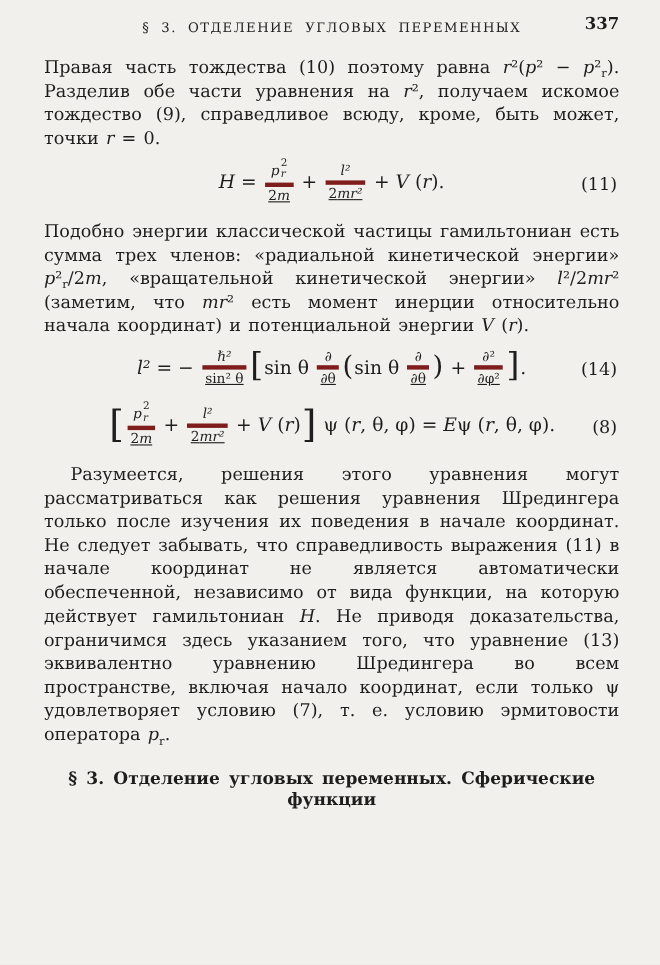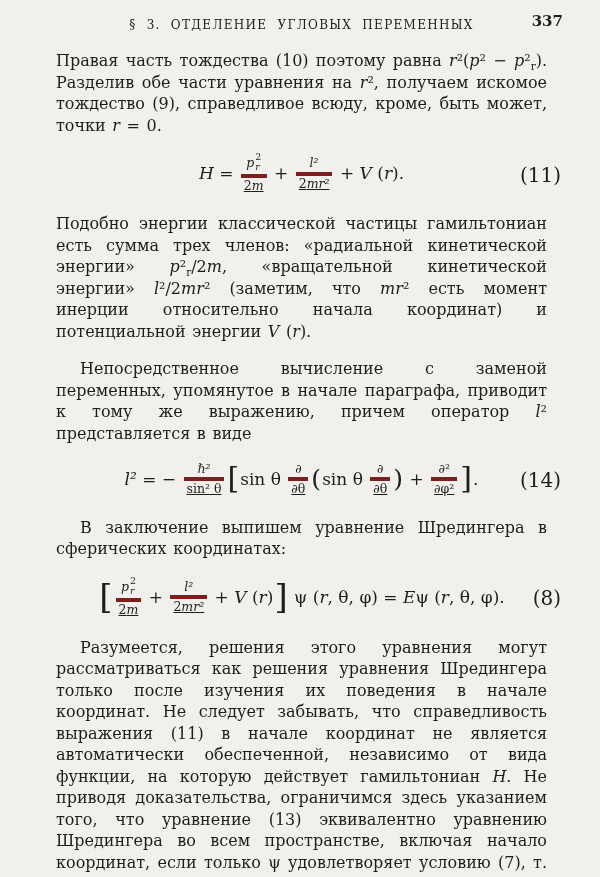--- a/index.html
+++ b/index.html
@@ -10,30 +10,30 @@
     background:#f1f0ec;color:#1d1d1d;
     font-family:"DejaVu Serif","Liberation Serif",serif;
     overflow:hidden;position:relative;
   }
   
   .running-head{position:relative;text-align:center;height:18px;margin-bottom:18px;}
   .rh-title{font-size:12px;letter-spacing:1.3px;word-spacing:5px;color:#222;}
   .page-number{position:absolute;right:0;top:-2px;font-size:15px;font-weight:bold;}
   
   .body-text{
-    margin:16px;font-size:16px;line-height:21.5px;
+    margin:0;font-size:16px;line-height:21.5px;
     text-align:justify;word-spacing:1.5px;
   }
   .body-text.indent{text-indent:24px;}
   .body-text i{font-style:italic;}
   .body-text sub{font-size:10.5px;line-height:0;}
   
   .equation{position:relative;text-align:center;margin:8px 0 10px;padding:2px 0;}
   .eq-body{display:inline-block;font-size:17px;white-space:nowrap;}
-  .eq-label{position:absolute;right:2px;top:50%;transform:translateY(-50%);font-size:20px;}
+  .eq-label{position:absolute;right:2px;top:50%;transform:translateY(-50%);font-size:16px;}
   .m-i{font-style:italic;}
   .m-r{font-style:normal;}
   .frac{display:inline-block;vertical-align:middle;text-align:center;margin:0 2px;position:relative;top:-1px;}
   .frac .num,.frac .den{display:block;font-size:12.5px;line-height:1.3;padding:0 3px;}
   .frac .den{border-top:4px solid #7f1d1d;text-decoration:underline;}
   .m-g{display:inline-block;vertical-align:middle;line-height:0.95;margin:0 1px;font-style:normal;position:relative;top:-2px;}
   .ss{display:inline-block;white-space:nowrap;}
   .ss .stack{display:inline-block;vertical-align:middle;text-align:left;margin-left:1px;position:relative;top:-1px;}
   .ss .stack .up,.ss .stack .dn{display:block;font-size:9.5px;line-height:1.1;}
   
@@ -55,28 +55,26 @@
   <p class="body-text">Правая часть тождества (10) поэтому равна <i>r</i>²(<i>p</i>² − <i>p</i>²<sub>r</sub>). Разделив обе части уравнения на <i>r</i>², получаем искомое тождество (9), справедливое всюду, кроме, быть может, точки <i>r</i> = 0.</p>
 
 
   <div class="equation">
     <span class="eq-body"><span class="m-i">H</span><span class="m-r"> = </span><span class="frac"><span class="num"><span class="ss"><span class="m-i">p</span><span class="stack"><span class="up m-r">2</span><span class="dn m-i">r</span></span></span></span><span class="den"><span class="m-r">2</span><span class="m-i">m</span></span></span><span class="m-r"> + </span><span class="frac"><span class="num"><span class="m-i">l²</span></span><span class="den"><span class="m-r">2</span><span class="m-i">mr²</span></span></span><span class="m-r"> + </span><span class="m-i">V</span><span class="m-r"> (</span><span class="m-i">r</span><span class="m-r">).</span></span>
     <span class="eq-label">(11)</span>
   </div>
 
   <p class="body-text">Подобно энергии классической частицы гамильтониан есть сумма трех членов: «радиальной кинетической энергии» <i>p</i>²<sub>r</sub>/2<i>m</i>, «вращательной кинетической энергии» <i>l</i>²/2<i>mr</i>² (заметим, что <i>mr</i>² есть момент инерции относительно начала координат) и потенциальной энергии <i>V</i> (<i>r</i>).</p>
 
-  <p class="body-text indent">Непосредственное вычисление с заменой переменных, упомянутое в начале параграфа, приводит к тому же выражению, причем оператор <i>l</i>² представляется в виде</p>
 
   <div class="equation">
     <span class="eq-body"><span class="m-i">l²</span><span class="m-r"> = − </span><span class="frac"><span class="num"><span class="m-i">ℏ²</span></span><span class="den"><span class="m-r">sin² θ</span></span></span><span class="m-g" style="font-size: 30px;">[</span><span class="m-r">sin θ </span><span class="frac"><span class="num"><span class="m-r">∂</span></span><span class="den"><span class="m-r">∂θ</span></span></span><span class="m-g" style="font-size: 25px;">(</span><span class="m-r">sin θ </span><span class="frac"><span class="num"><span class="m-r">∂</span></span><span class="den"><span class="m-r">∂θ</span></span></span><span class="m-g" style="font-size: 25px;">)</span><span class="m-r"> + </span><span class="frac"><span class="num"><span class="m-r">∂²</span></span><span class="den"><span class="m-r">∂φ²</span></span></span><span class="m-g" style="font-size: 30px;">]</span><span class="m-r">.</span></span>
     <span class="eq-label">(14)</span>
   </div>
 
-  <p class="body-text indent">В заключение выпишем уравнение Шредингера в сферических координатах:</p>
 
   <div class="equation">
     <span class="eq-body"><span class="m-g" style="font-size: 34px;">[</span><span class="frac"><span class="num"><span class="ss"><span class="m-i">p</span><span class="stack"><span class="up m-r">2</span><span class="dn m-i">r</span></span></span></span><span class="den"><span class="m-r">2</span><span class="m-i">m</span></span></span><span class="m-r"> + </span><span class="frac"><span class="num"><span class="m-i">l²</span></span><span class="den"><span class="m-r">2</span><span class="m-i">mr²</span></span></span><span class="m-r"> + </span><span class="m-i">V</span><span class="m-r"> (</span><span class="m-i">r</span><span class="m-r">)</span><span class="m-g" style="font-size: 34px;">]</span><span class="m-r"> ψ (</span><span class="m-i">r</span><span class="m-r">, θ, φ) = </span><span class="m-i">E</span><span class="m-r">ψ (</span><span class="m-i">r</span><span class="m-r">, θ, φ).</span></span>
     <span class="eq-label">(8)</span>
   </div>
 
   <p class="body-text indent">Разумеется, решения этого уравнения могут рассматриваться как решения уравнения Шредингера только после изучения их поведения в начале координат. Не следует забывать, что справедливость выражения (11) в начале координат не является автоматически обеспеченной, независимо от вида функции, на которую действует гамильтониан <i>H</i>. Не приводя доказательства, ограничимся здесь указанием того, что уравнение (13) эквивалентно уравнению Шредингера во всем пространстве, включая начало координат, если только ψ удовлетворяет условию (7), т. е. условию эрмитовости оператора <i>p</i><sub>r</sub>.</p>
 
   <h2 class="section-heading">§ 3. Отделение угловых переменных. Сферические функции</h2>
 

